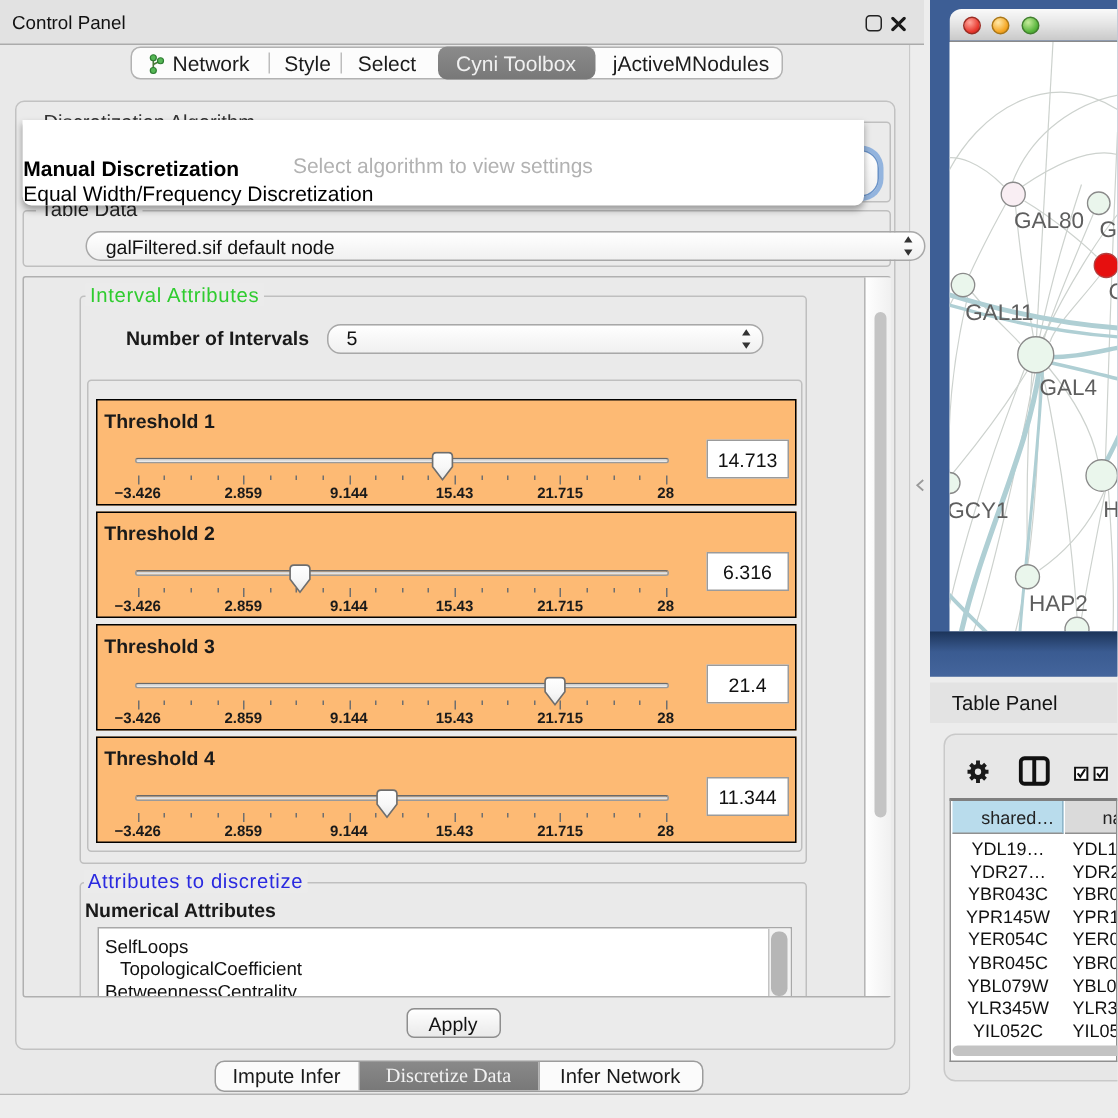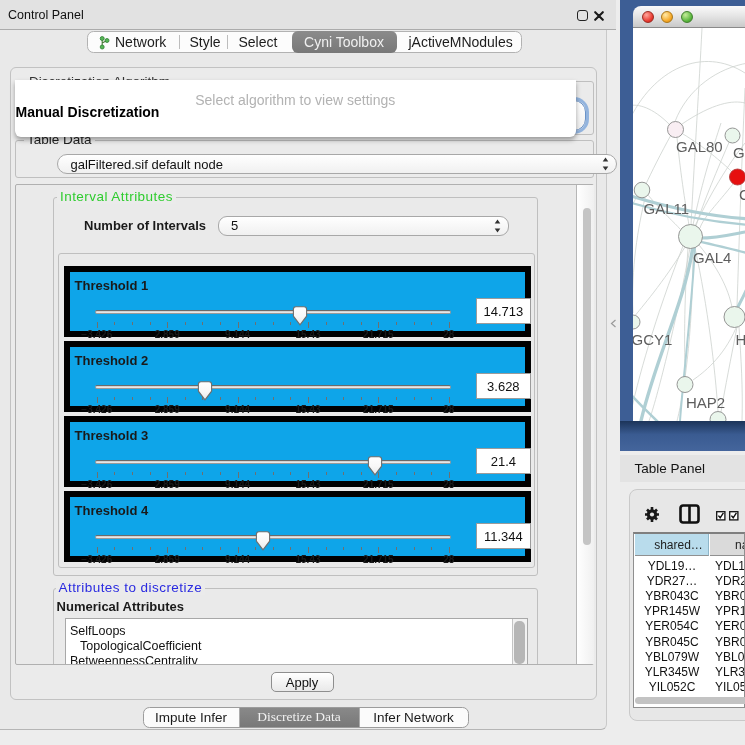--- a/index.html
+++ b/index.html
@@ -27,21 +27,21 @@
 #content { left:9.5px; top:67px; width:587px; height:633px; background:#EBEBEB;
   border:1px solid #C2C2C2; border-radius:6px; }
 .group { position:absolute; border:1px solid #BFBFBF; border-radius:3px; }
 .gtitle { position:absolute; background:#EBEBEB; padding:0 3px; font-size:13.5px;
   white-space:nowrap; z-index:2; }
 .combo { position:absolute; background:linear-gradient(#FFFFFF,#F0F0F0);
   border:1px solid #A8A8A8; border-radius:10px; font-size:13px; color:#111; }
 .combo .arr { position:absolute; right:7px; top:50%; width:7px; height:14px;
   margin-top:-7px; }
 
-.thpanel { position:absolute; background:#0ea5e9; border:6px solid #000000; }
+.thpanel { position:absolute; background:#fdba74; border:1px solid #000000; }
 .thlabel { position:absolute; left:10px; font-size:13px; font-weight:bold; color:#1A1A1A; }
 .track { position:absolute; height:4px; border:1px solid #9A9A9A; border-top:1.4px solid #6A6A6A;
   border-radius:2.5px; background:linear-gradient(#C9C9C9,#F0F0F0); }
 .tick { position:absolute; width:1px; background:#6F6F6F; }
 .tlabel { position:absolute; font-size:10px; font-weight:bold; color:#1A1A1A;
   transform:translateX(-50%); white-space:nowrap;text-align:right; }
 .vbox { position:absolute; width:55.5px; height:26px; background:#FFF;
   border:1px solid #9B9B9B; font-size:13px; color:#111; text-align:center;
   line-height:25px; }
 
@@ -50,21 +50,21 @@
   border-radius:5px; font-size:13px; color:#111; text-align:center; line-height:19px; }
 #segctl { left:142.5px; top:706.5px; width:326px; height:21px; background:#FBFBFB;
   border:1px solid #9C9C9C; border-radius:6.5px; display:flex; font-size:13.5px;
   color:#1A1A1A; overflow:hidden; }
 #segctl div { display:flex; align-items:center; justify-content:center; }
 #segctl .dark { background:linear-gradient(#898989,#787878); color:#F2F2F2;font-family:Liberation Serif, serif; }
 #segctl .vsep { width:1px; background:#ABABAB; }
 
 #overlay { left:14.5px; top:80px; width:561.5px; height:56.5px; background:#FFF;
   border-radius:0 0 6px 6px; box-shadow:0 3px 5px rgba(0,0,0,0.35); z-index:10; }
-#overlay .hint { position:absolute; left:0; right:0; top:12px; text-align:center;
+#overlay .hint { position:absolute; left:0; right:0; top:22px; text-align:center;
   font-size:14px; color:#B2B2B2; }
 #overlay .it1 { position:absolute; left:1px; top:23.5px; font-size:14px;
   font-weight:bold; color:#000; }
 #overlay .it2 { position:absolute; left:1px; top:40.5px; font-size:14px; color:#000; }
 
 #netwin { left:620px; top:0; width:125px; height:451px; background:#3D5E95; }
 #nettitle { left:632.5px; top:6px; width:112.5px; height:22px;
   background:linear-gradient(#FAFAFA,#E6E6E6 45%,#C9C9C9);
   border-bottom:1px solid #8A8A8A; border-top-left-radius:8px; z-index:2; }
 .light { position:absolute; top:5px; width:12px; height:12px; border-radius:50%; }
@@ -232,21 +232,21 @@
           <svg style="position:absolute;left:127.9px;top:34.5px" width="16" height="20" viewBox="0 0 16 20">
             <defs>
               <linearGradient id="tg1" x1="0" y1="0" x2="0" y2="1">
                 <stop offset="0" stop-color="#FFFFFF"></stop>
                 <stop offset="0.55" stop-color="#F7F7F7"></stop>
                 <stop offset="1" stop-color="#E8E8E8"></stop>
               </linearGradient>
             </defs>
             <path d="M4,0.7 L12,0.7 Q14.6,0.7 14.6,3.3 L14.6,10.2 L8,18.8 L1.4,10.2 L1.4,3.3 Q1.4,0.7 4,0.7 Z" fill="url(#tg1)" stroke="#6E6E6E" stroke-width="1.1"></path>
           </svg>
-          <div class="vbox" style="left:406.1px;top:26.5px">3.628</div>
+          <div class="vbox" style="left:406.1px;top:26.5px">6.316</div>
         </div>
         <div class="thpanel" style="left:47.5px;top:230.8px;width:467.5px;height:71px">
           <div class="thlabel" style="left:5px;top:6.5px">Threshold 3</div>
           <div class="track" style="left:25.8px;top:38.5px;width:356px"></div>
           <div class="tick" style="left:27.3px;top:50px;height:6.5px"></div>
           <div class="tick" style="left:44.9px;top:50px;height:3.5px"></div>
           <div class="tick" style="left:62.5px;top:50px;height:3.5px"></div>
           <div class="tick" style="left:80.1px;top:50px;height:3.5px"></div>
           <div class="tick" style="left:97.7px;top:50px;height:6.5px"></div>
           <div class="tick" style="left:115.3px;top:50px;height:3.5px"></div>
@@ -336,20 +336,21 @@
   <div style="width:95px">Impute Infer</div>
       <div class="vsep"></div>
   <div class="dark" style="width:119px">Discretize Data</div>
       <div class="vsep"></div>
   <div style="flex:1">Infer Network</div>
 </div>
 
 <div class="abs" id="overlay">
   <div class="hint">Select algorithm to view settings</div>
   <div class="it1">Manual Discretization</div>
+  <div class="it2">Equal Width/Frequency Discretization</div>
 </div>
 
 <svg class="abs" style="left:610px;top:319px" width="7" height="9" viewBox="0 0 7 9">
  <path d="M5.5,1 L1.5,4.5 L5.5,8" stroke="#9A9A9A" stroke-width="1.2" fill="none"></path>
 </svg>
 
 <div class="abs" id="netwin"></div>
 <div class="abs" id="nettitle">
   <div class="light" style="left:9px;background:radial-gradient(circle at 35% 30%,#FFA79C,#E8382E 65%,#B71C1C);border:0.5px solid #9A2B22"></div>
   <div class="light" style="left:28.5px;background:radial-gradient(circle at 35% 30%,#FFE9A8,#F5A623 65%,#C87E11);border:0.5px solid #AA7718"></div>

